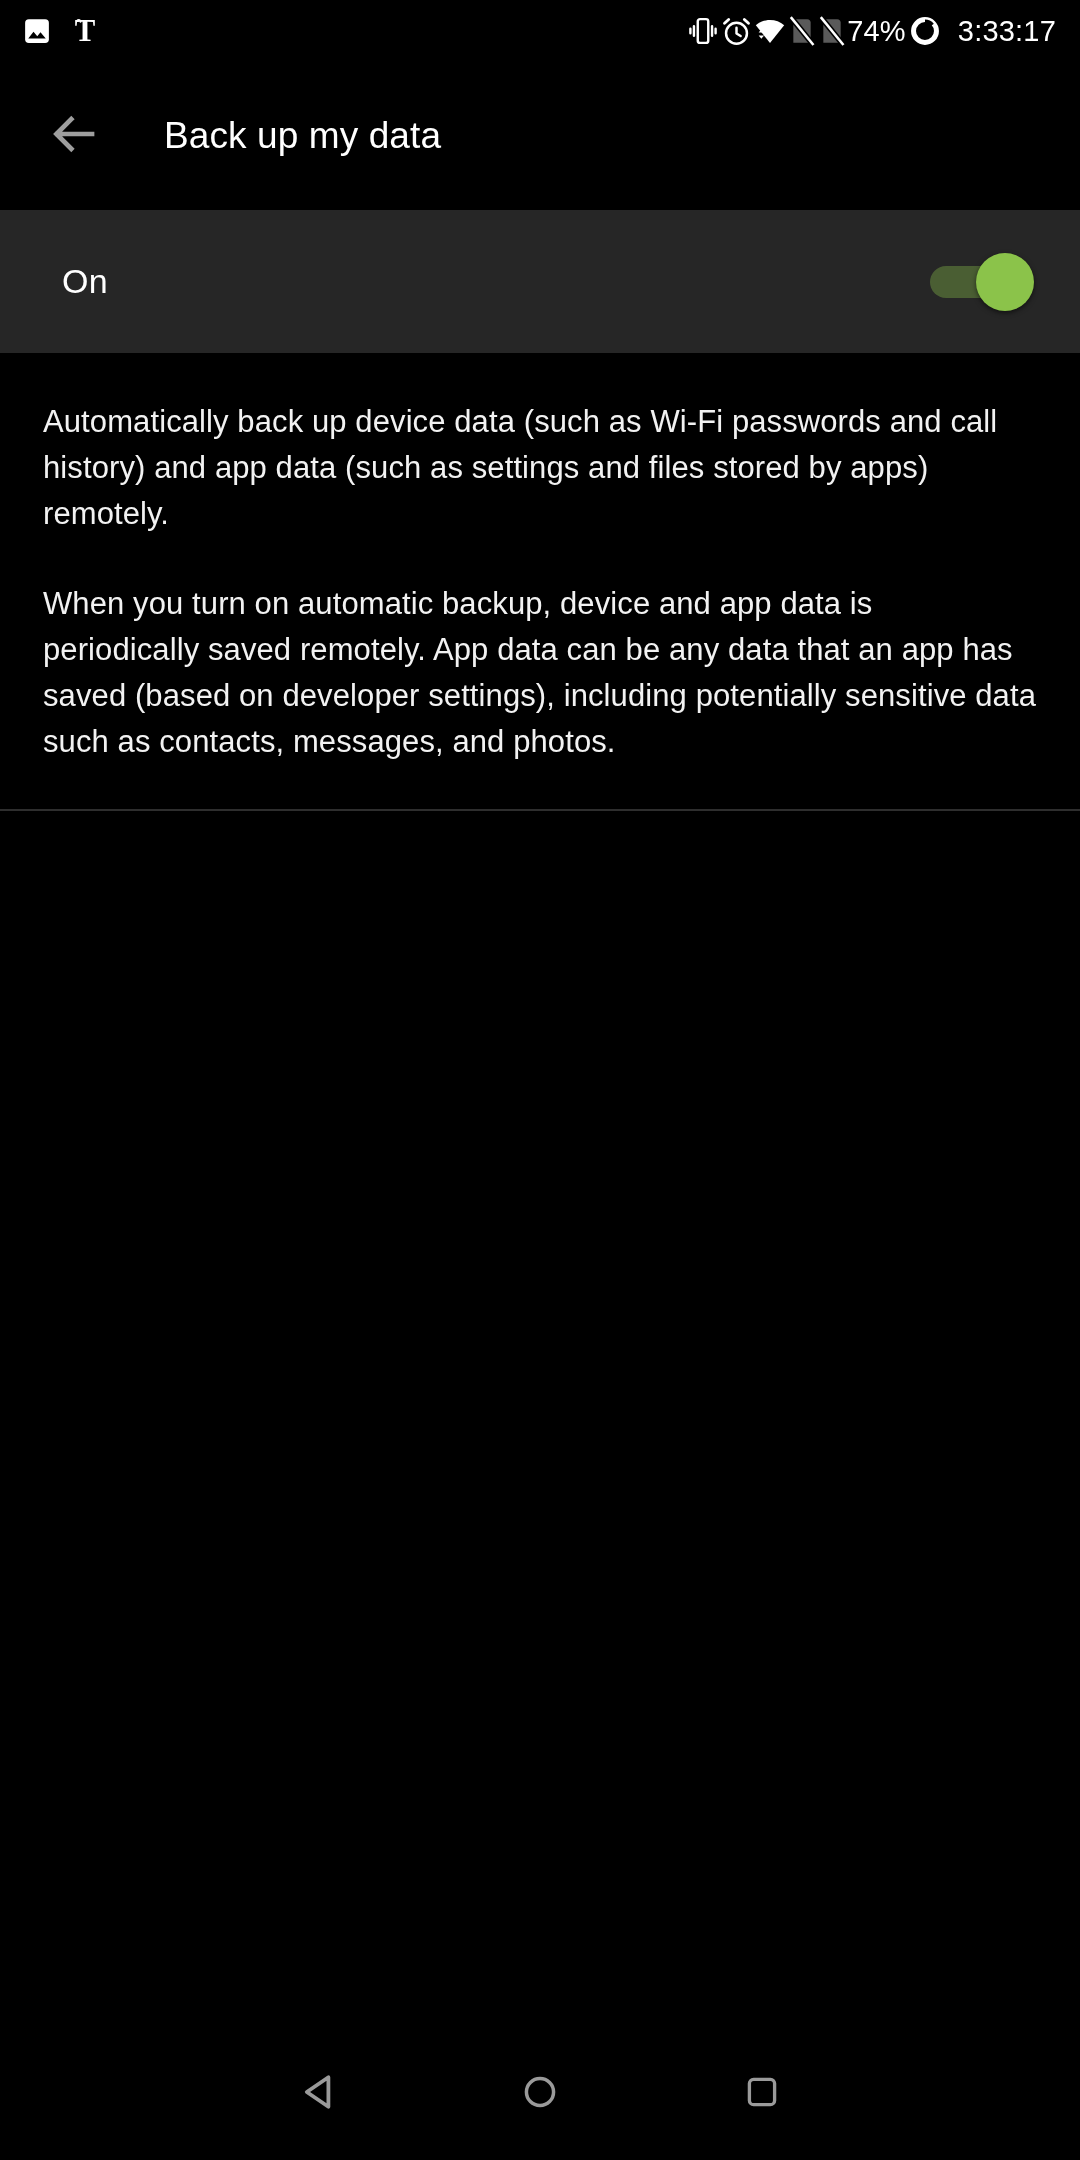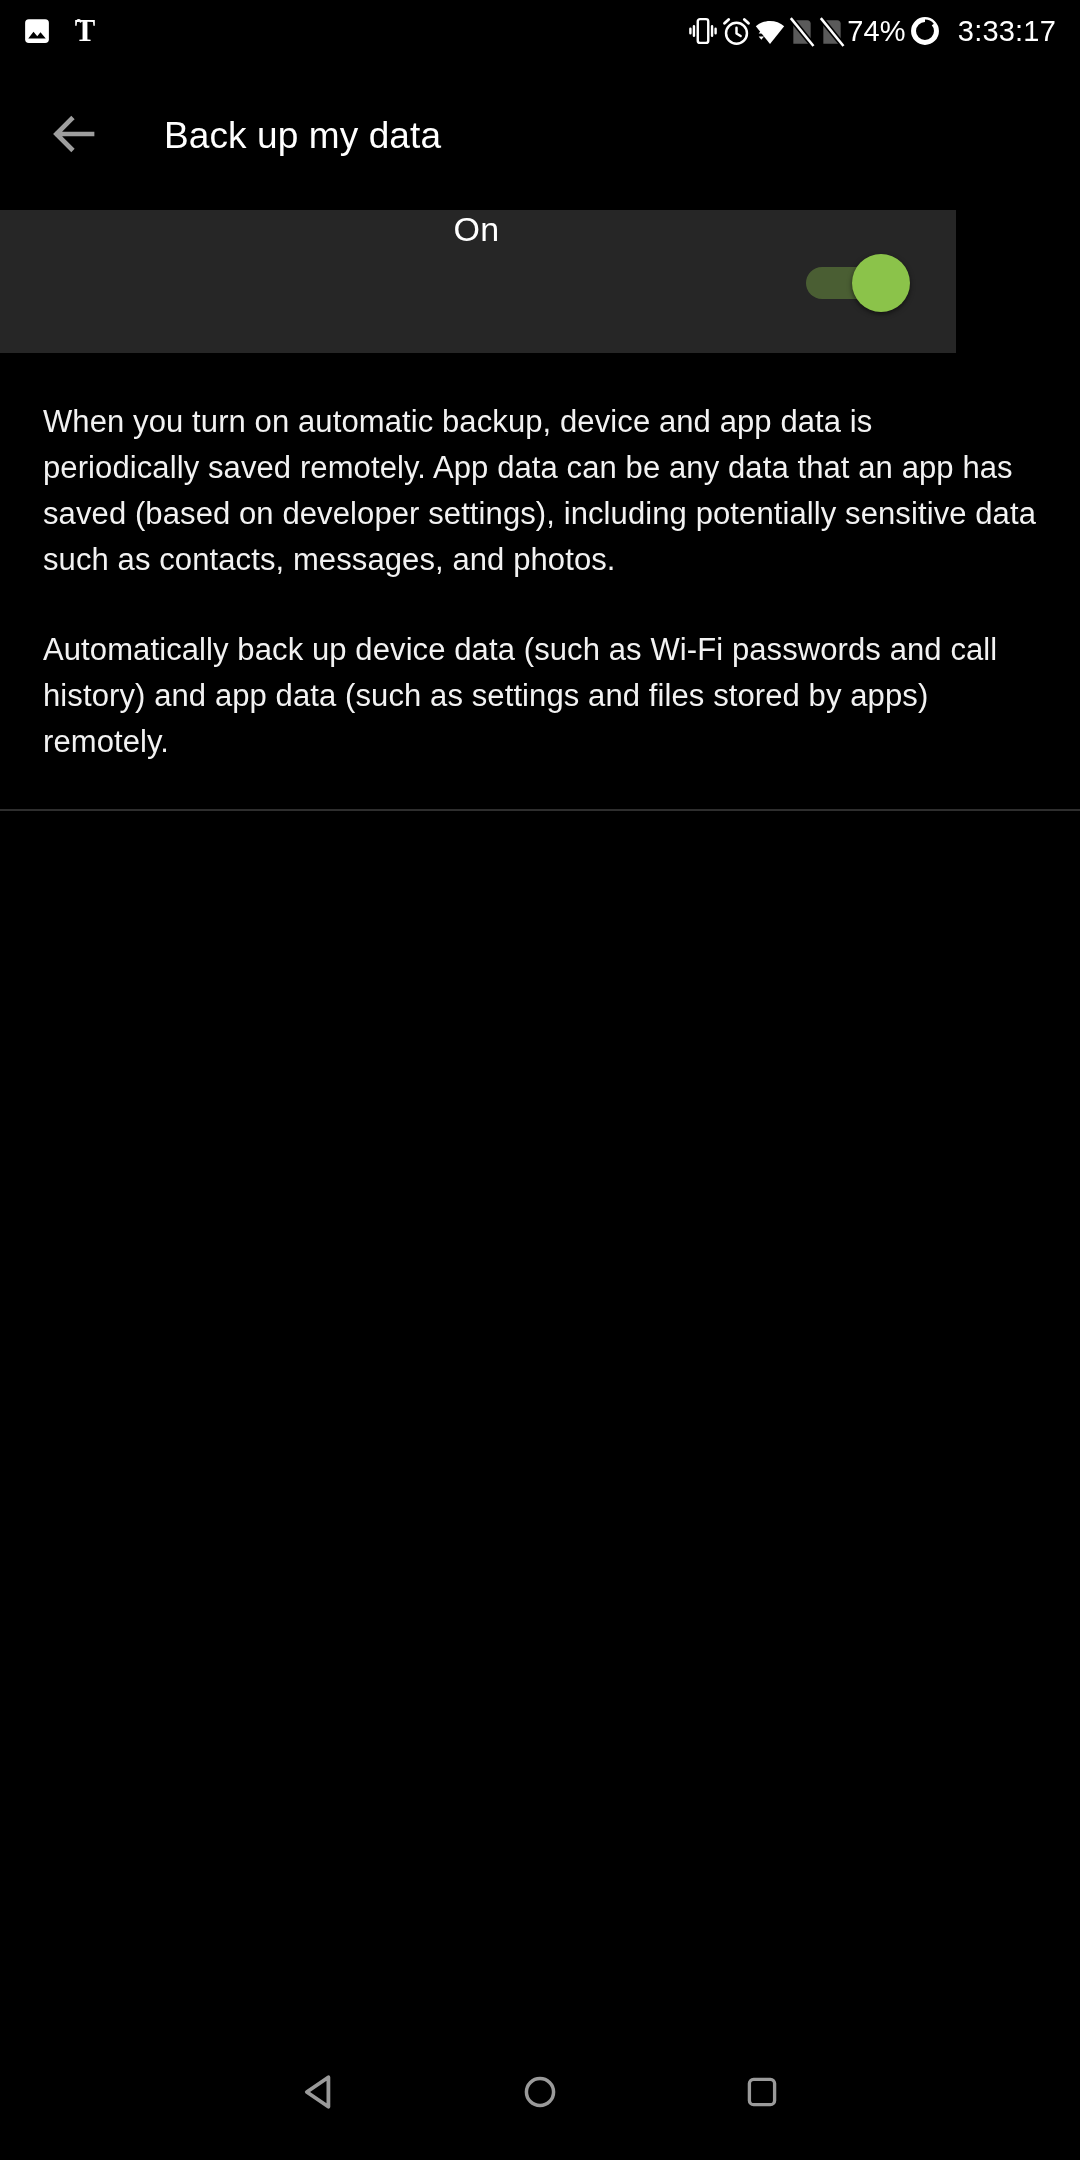--- a/index.html
+++ b/index.html
@@ -37,21 +37,21 @@
     padding: 0 24px 0 22px;
   }
   .status-left {
     display: flex;
     align-items: center;
     gap: 18px;
   }
   .status-right {
     margin-left: auto;
     display: flex;
-    align-items: flex-end;
+    align-items: center;
     gap: 0;
   }
   .sicon {
     display: block;
     line-height: 0;
   }
   .status-text {
     font-size: 29px;
     color: #ffffff;
     letter-spacing: 0.2px;
@@ -85,28 +85,27 @@
     color: #ffffff;
     margin-left: 42px;
     letter-spacing: 0.1px;
     white-space: nowrap;
   }
 
   
   .toggle-row {
     position: absolute;
     top: 210px; left: 0;
-    width: 956px;
+    width: 1080px;
     height: 143px;
     background: #262626;
     display: flex;
     align-items: center;
-    padding: 0 46px 0 43px;
+    padding: 0 46px 0 62px;
     cursor: pointer;
-    flex-direction: column;
   }
   .toggle-label {
     font-size: 34px;
     color: #ffffff;
     letter-spacing: 0.2px;
   }
   .switch-wrap {
     margin-left: auto;
     position: relative;
     width: 108px;
@@ -272,22 +271,22 @@
   <div class="toggle-row">
     <span class="toggle-label">On</span>
     <div class="switch-wrap">
       <span class="switch-track"></span>
       <span class="switch-thumb"></span>
     </div>
   </div>
 
   <div class="content">
     <div class="desc-block">
+      <p class="desc-p">Automatically back up device data (such as Wi-Fi passwords and call history) and app data (such as settings and files stored by apps) remotely.</p>
       <p class="desc-p">When you turn on automatic backup, device and app data is periodically saved remotely. App data can be any data that an app has saved (based on developer settings), including potentially sensitive data such as contacts, messages, and photos.</p>
-      <p class="desc-p">Automatically back up device data (such as Wi-Fi passwords and call history) and app data (such as settings and files stored by apps) remotely.</p>
     </div>
     <div class="divider"></div>
   </div>
 
   <div class="nav-bar">
 
     <div class="nav-btn nav-back">
       <span>
         <svg width="48" height="48" viewBox="0 0 24 24">
           <path d="M16.2 4.6L5.4 12l10.8 7.4z" fill="none" stroke="#9a9a9a" stroke-width="1.9" stroke-linejoin="round"></path>

